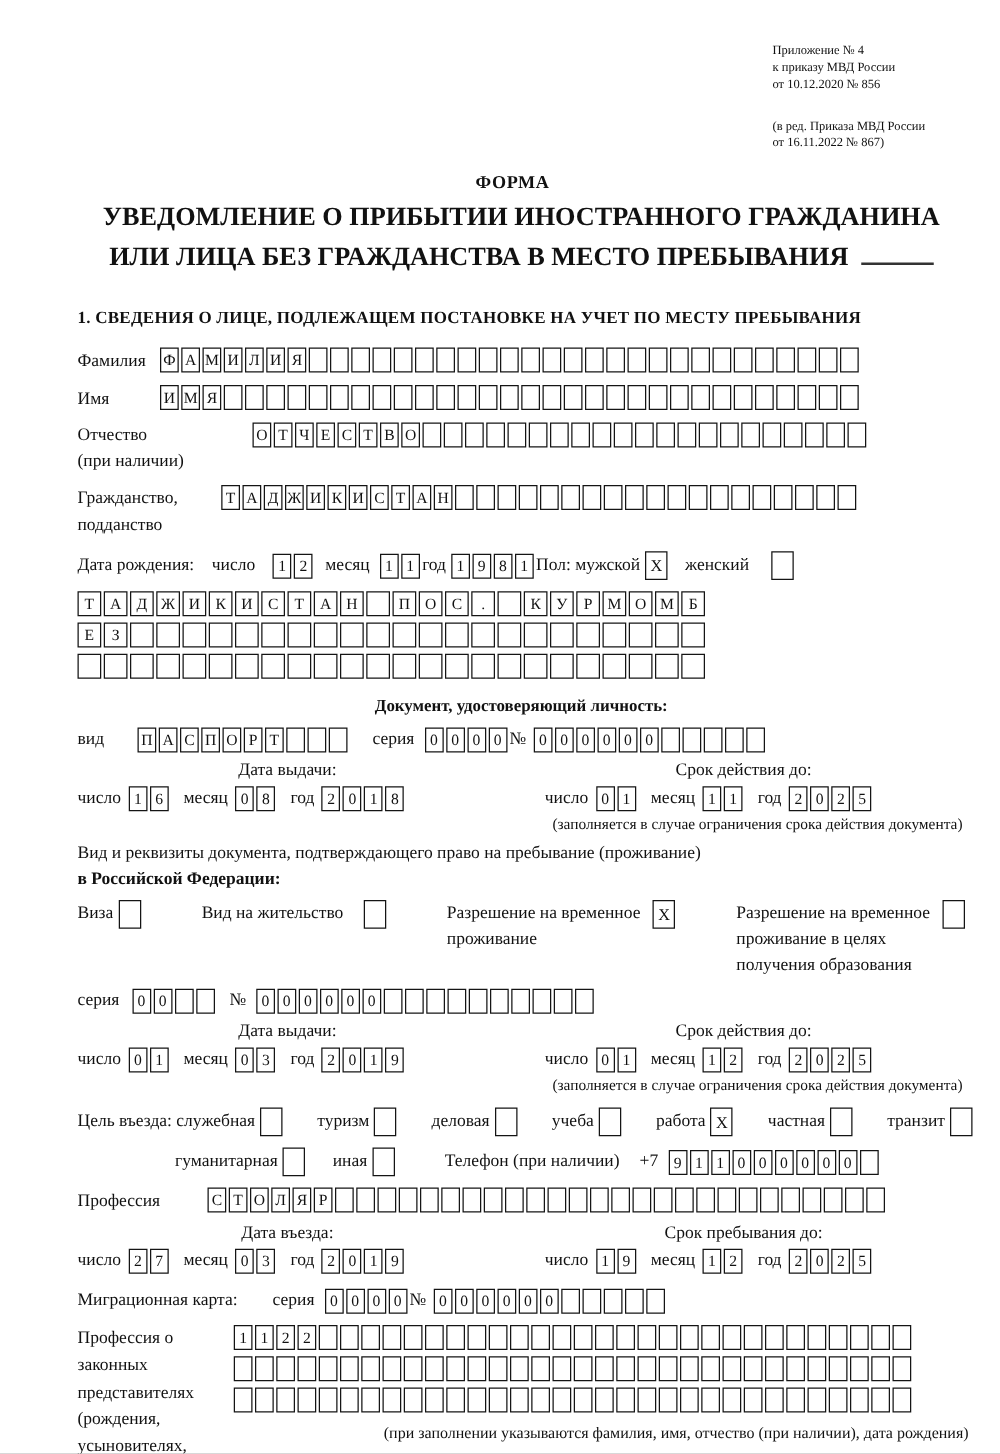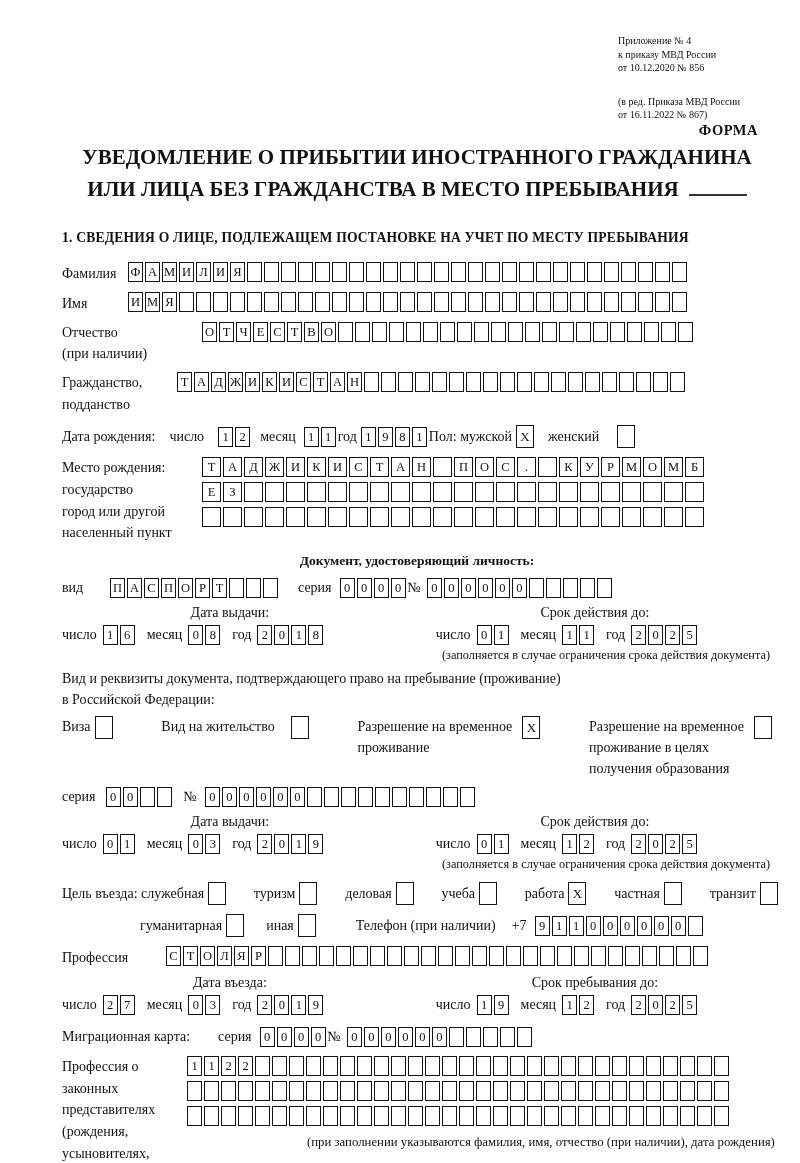--- a/index.html
+++ b/index.html
@@ -1,21 +1,21 @@
 <!DOCTYPE html>
 <html><head>
 <meta charset="utf-8">
 <style>
   * { margin:0; padding:0; box-sizing:border-box; }
   body { background:#888; font-family:"Liberation Serif","DejaVu Serif",serif; color:#111; }
   .page { width:800px; height:1163px; background:#fff; margin:0 auto; padding:34px 8px 10px 62px; position:relative; overflow:hidden; }
 
   .annex { margin-left:556px; font-size:10px; line-height:1.35; }
   .annex .note { margin-top:20px; }
-  .forma { text-align:right; padding-right:34px; font-weight:bold; font-size:14.5px; letter-spacing:.5px; }
+  .forma { text-align:center; padding-right:34px; font-weight:bold; font-size:14.5px; margin-top:16px; letter-spacing:.5px; }
 
   .title { text-align:center; font-weight:bold; font-size:21px; line-height:1.55; margin-top:2px; margin-left:-20px; }
   .title-underline { display:inline-block; width:58px; border-bottom:2px solid #333; height:14px; margin-left:10px; }
 
   .section-title { font-weight:bold; font-size:13.6px; margin-top:24px; letter-spacing:.2px; }
 
   .row { display:flex; align-items:flex-start; margin-top:7px; }
   .lbl { font-size:14px; line-height:23px; white-space:nowrap; }
   .lbl-col { font-size:14px; line-height:1.55; flex-shrink:0; }
 
@@ -269,26 +269,20 @@
       </span>
     <span class="lbl">Пол: мужской</span>
     <span class="checkbox">X</span>
     <span class="inline-gap"></span>
     <span class="lbl">женский</span>
     <span class="inline-gap"></span>
     <span class="checkbox"></span>
   </div>
 
   <div class="row" style="margin-top:9px;">
-    <div class="lbl-col w-place">
-      <div>Место рождения:</div>
-      <div>государство</div>
-      <div>город или другой</div>
-      <div>населенный пункт</div>
-    </div>
     <div>
       <div class="cellrow cells cells-wide">
           <span class="cell">Т</span>
           <span class="cell">А</span>
           <span class="cell">Д</span>
           <span class="cell">Ж</span>
           <span class="cell">И</span>
           <span class="cell">К</span>
           <span class="cell">И</span>
           <span class="cell">С</span>
@@ -446,21 +440,21 @@
           <span class="cell">2</span>
           <span class="cell">0</span>
           <span class="cell">2</span>
           <span class="cell">5</span>
         </span>
     </div>
   </div>
   <div class="small-note">(заполняется в случае ограничения срока действия документа)</div>
 
   <div class="plain">Вид и реквизиты документа, подтверждающего право на пребывание (проживание)</div>
-  <div class="plain" style="margin-top:5px;">в Российской Федерации:</div>
+  <div class="plain" style="margin-top:5px;font-weight:bold;">в Российской Федерации:</div>
 
   <div class="permit-row">
     <div class="permit-item">
       <span class="txt">Виза</span>
       <span class="checkbox"></span>
     </div>
     <div class="permit-item">
       <span class="txt">Вид на жительство</span>
       <span class="checkbox" style="margin-left:16px;"></span>
     </div>

